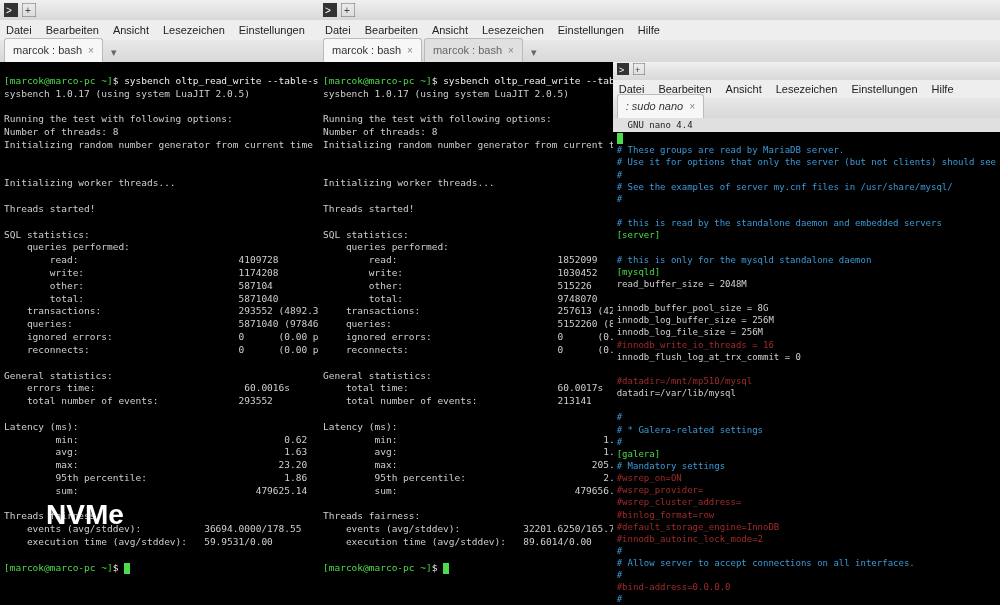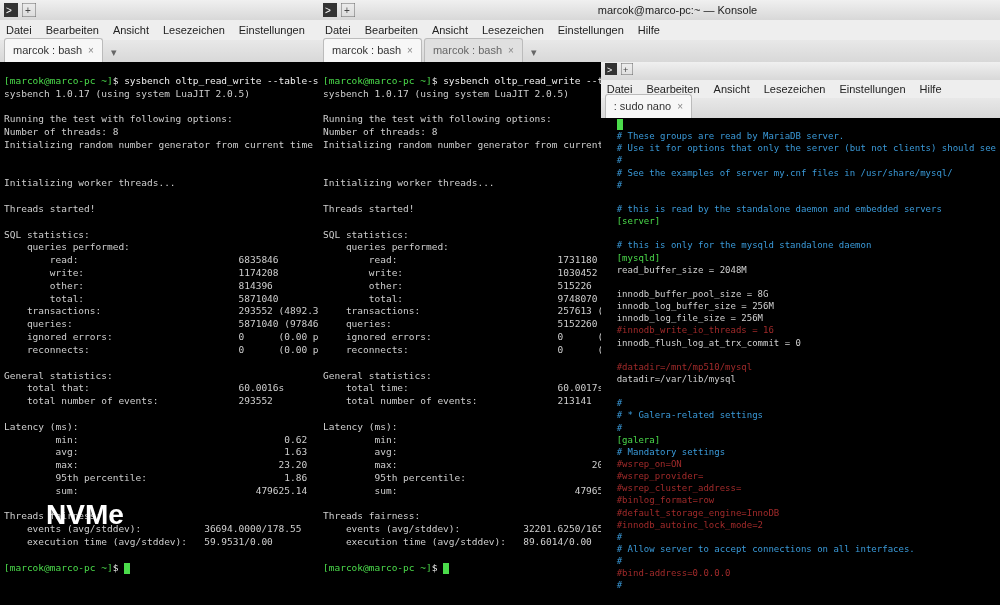--- a/index.html
+++ b/index.html
@@ -164,36 +164,36 @@
     font-size: 11px;
   }
   .nano-tabbar {
     height: 20px;
     background: linear-gradient(#e8e8e8, #d8d8d8);
     display: flex;
     align-items: flex-end;
     padding-left: 4px;
     font-family: sans-serif;
     font-size: 11px;
+    font-style: italic;
   }
   .nano-header {
     background: #e0e0e0;
     color: #222;
     padding: 1px 4px;
     font-size: 9px;
     white-space: pre;
   }
   .nano-body {
     flex: 1;
     background: #000;
     padding: 0 4px;
     white-space: pre;
     overflow: hidden;
     font-size: 9px;
-    margin-left: 12px;
   }
   .comment { color: #3a9ad9; }
   .plain { color: #d0d0d0; }
   .maroon { color: #a02a2a; }
   .section { color: #4bdc4b; }
 </style>
 </head>
 <body>
 
 <div class="desktop">
@@ -237,31 +237,31 @@
 <span class="txt">Number of threads: 8</span>
 <span class="txt">Initializing random number generator from current time</span>
 
 
 <span class="txt">Initializing worker threads...</span>
 
 <span class="txt">Threads started!</span>
 
 <span class="txt">SQL statistics:</span>
 <span class="txt">    queries performed:</span>
-<span class="txt">        read:                            6835846</span>
+<span class="txt">        read:                            4109728</span>
 <span class="txt">        write:                           1174208</span>
-<span class="txt">        other:                           814396</span>
+<span class="txt">        other:                           587104</span>
 <span class="txt">        total:                           5871040</span>
 <span class="txt">    transactions:                        293552 (4892.31 per sec.)</span>
 <span class="txt">    queries:                             5871040 (97846.26 per sec.)</span>
 <span class="txt">    ignored errors:                      0      (0.00 per sec.)</span>
 <span class="txt">    reconnects:                          0      (0.00 per sec.)</span>
 
 <span class="txt">General statistics:</span>
-<span class="txt">    total that:                          60.0016s</span>
+<span class="txt">    errors time:                          60.0016s</span>
 <span class="txt">    total number of events:              293552</span>
 
 <span class="txt">Latency (ms):</span>
 <span class="txt">         min:                                    0.62</span>
 <span class="txt">         avg:                                    1.63</span>
 <span class="txt">         max:                                   23.20</span>
 <span class="txt">         95th percentile:                        1.86</span>
 <span class="txt">         sum:                               479625.14</span>
 
 <span class="txt">Threads fairness:</span>
@@ -280,21 +280,20 @@
             <rect width="14" height="14" fill="#333"></rect>
             <text x="2" y="11" fill="#fff" font-size="10">&gt;</text>
           </svg>
       </span>
       <span class="icon">
         <svg width="14" height="14">
             <rect width="14" height="14" fill="none" stroke="#666"></rect>
             <text x="3" y="11" fill="#444" font-size="10">+</text>
           </svg>
       </span>
-      <span class="title">marcok@marco-pc:~ — Konsole</span>
     </div>
     <div class="menubar">
       <span>Datei</span>
       <span>Bearbeiten</span>
       <span>Ansicht</span>
       <span>Lesezeichen</span>
       <span>Einstellungen</span>
       <span>Hilfe</span>
     </div>
     <div class="tabbar">
@@ -319,21 +318,21 @@
 <span class="txt">Number of threads: 8</span>
 <span class="txt">Initializing random number generator from current time</span>
 
 
 <span class="txt">Initializing worker threads...</span>
 
 <span class="txt">Threads started!</span>
 
 <span class="txt">SQL statistics:</span>
 <span class="txt">    queries performed:</span>
-<span class="txt">        read:                            1731180</span>
+<span class="txt">        read:                            1852099</span>
 <span class="txt">        write:                           1030452</span>
 <span class="txt">        other:                           515226</span>
 <span class="txt">        total:                           9748070</span>
 <span class="txt">    transactions:                        257613 (4293.36 per sec.)</span>
 <span class="txt">    queries:                             5152260 (85867.18 per sec.)</span>
 <span class="txt">    ignored errors:                      0      (0.00 per sec.)</span>
 <span class="txt">    reconnects:                          0      (0.00 per sec.)</span>
 
 <span class="txt">General statistics:</span>
 <span class="txt">    total time:                          60.0017s</span>
@@ -375,20 +374,21 @@
           <span>Lesezeichen</span>
           <span>Einstellungen</span>
           <span>Hilfe</span>
         </div>
         <div class="nano-tabbar">
           <div class="tab">
             <span>   : sudo nano</span>
             <span class="tab-close">×</span>
           </div>
         </div>
+        <div class="nano-header">  GNU nano 4.4</div>
         <div class="nano-body"><span class="cursor"></span>
 <span class="comment"># These groups are read by MariaDB server.</span>
 <span class="comment"># Use it for options that only the server (but not clients) should see</span>
 <span class="comment">#</span>
 <span class="comment"># See the examples of server my.cnf files in /usr/share/mysql/</span>
 <span class="comment">#</span>
 
 <span class="comment"># this is read by the standalone daemon and embedded servers</span>
 <span class="section">[server]</span>
 

